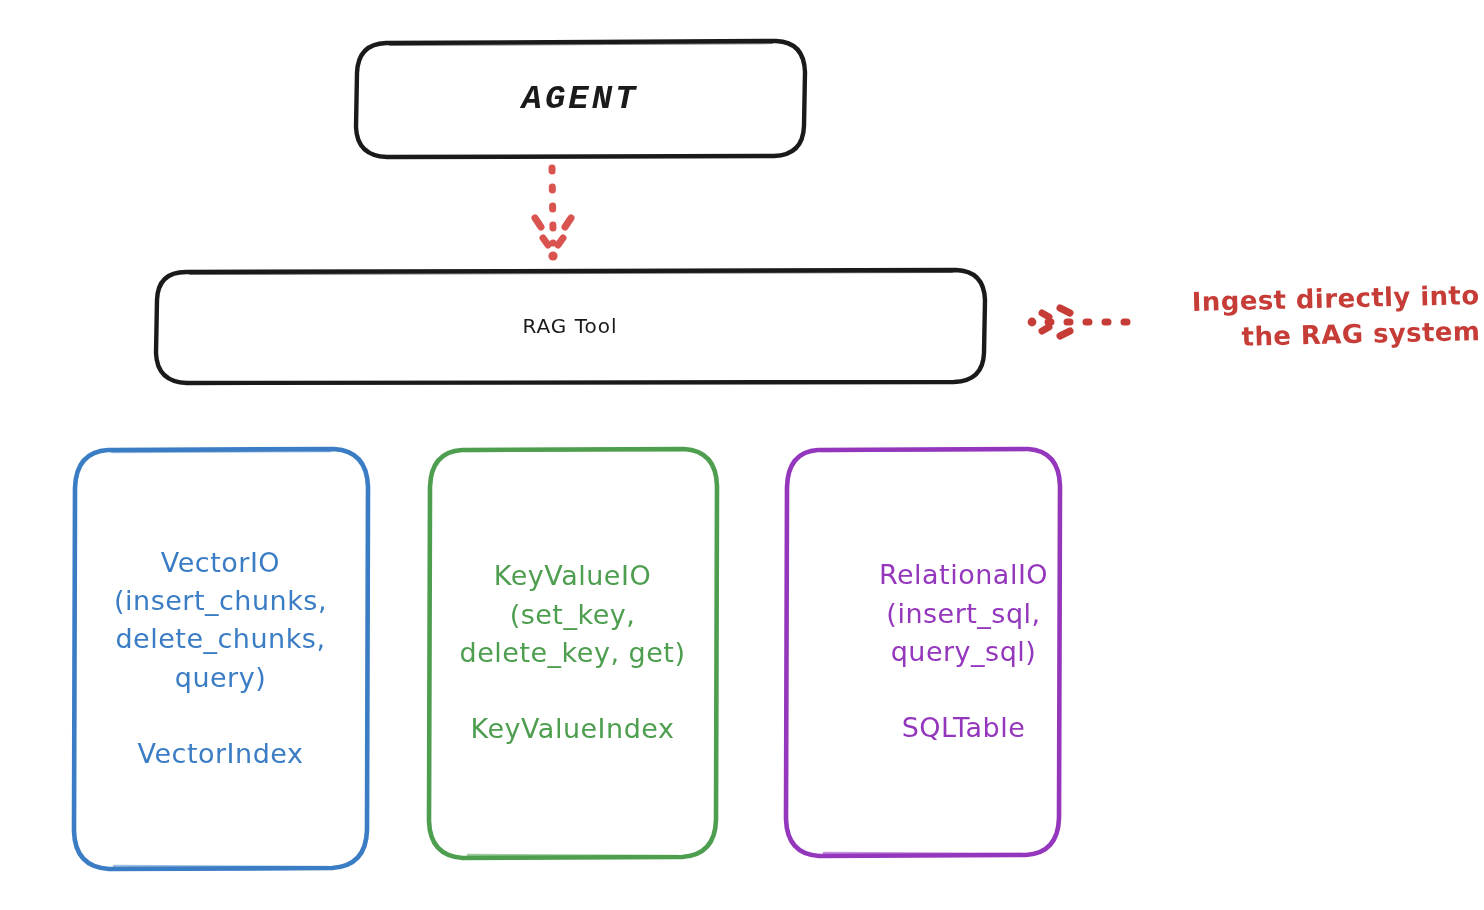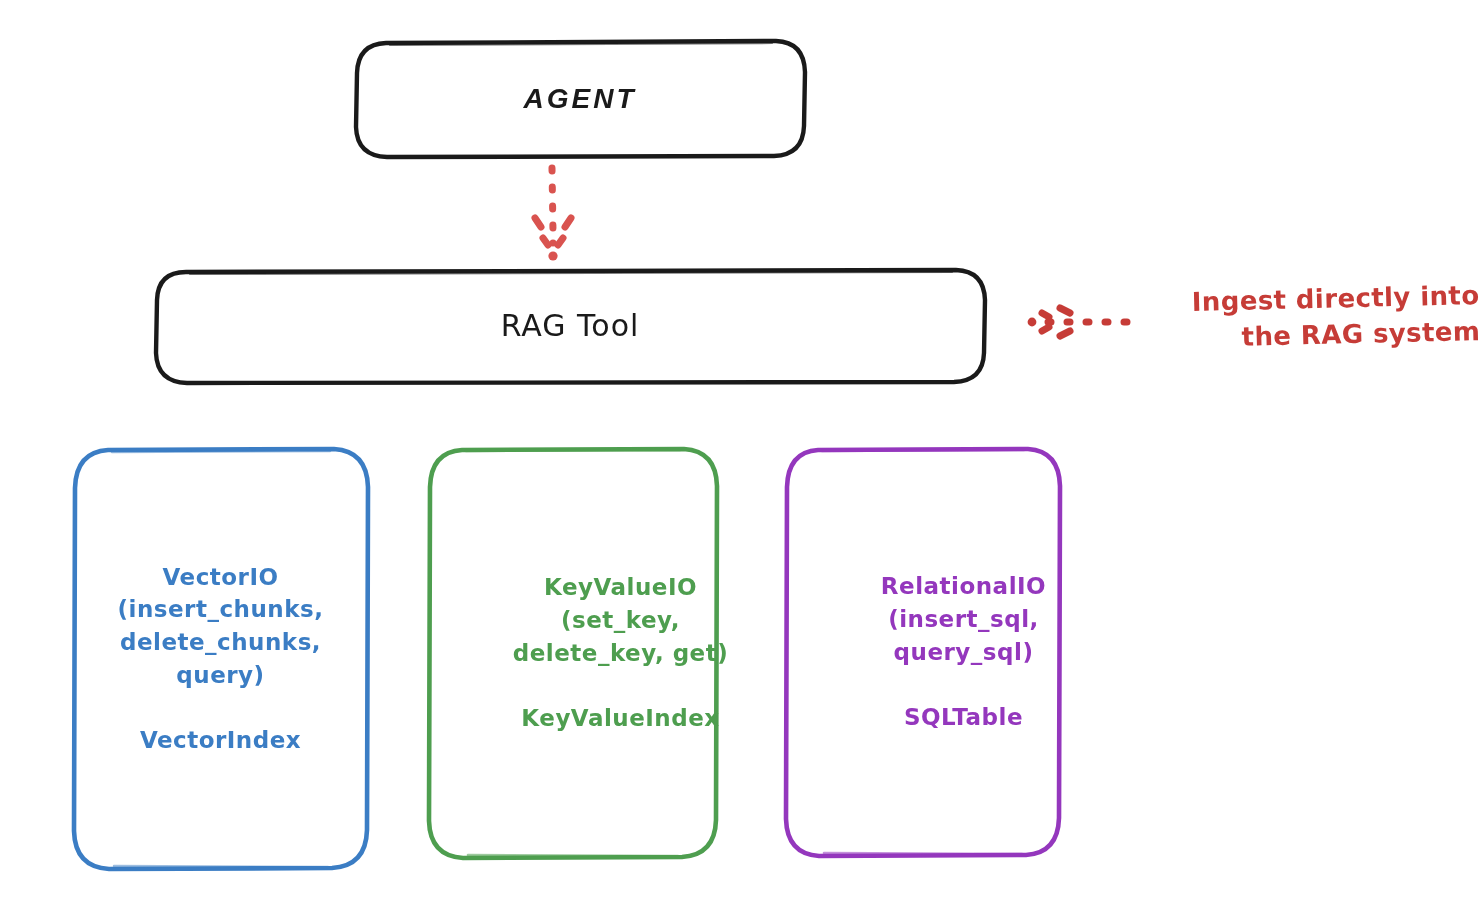--- a/index.html
+++ b/index.html
@@ -38,64 +38,63 @@
   }
 
   
   #agent-node {
     left: 355px;
     top: 41px;
     width: 450px;
     height: 116px;
   }
   #agent-node .node-label {
-    font-family: Liberation Sans, sans-serif;
+    font-family: Liberation Mono, monospace;
     font-style: italic;
     font-weight: 700;
-    font-size: 28px;
+    font-size: 34px;
     letter-spacing: 3px;
     color: #1a1a1a;
   }
 
   
   #rag-tool-node {
     left: 155px;
     top: 270px;
     width: 830px;
     height: 112px;
   }
   #rag-tool-node .node-label {
     font-family: "DejaVu Sans", sans-serif;
     font-weight: 400;
-    font-size: 30px;
+    font-size: 20px;
     letter-spacing: 1px;
     color: #1a1a1a;
   }
 
   
   .store-node .node-label {
     font-family: "DejaVu Sans", sans-serif;
-    font-weight: 700;
-    font-size: 23px;
+    font-weight: 400;
+    font-size: 27px;
     line-height: 1.42;
   }
   #vector-io-node {
     left: 73px;
     top: 448px;
     width: 295px;
     height: 421px;
   }
   #vector-io-node .node-label { color: #3b7dc4; }
 
   #key-value-io-node {
     left: 428px;
     top: 448px;
     width: 289px;
     height: 410px;
-    margin-left: 48px;
   }
   #key-value-io-node .node-label { color: #4e9e4f; }
 
   #relational-io-node {
     left: 826px;
     top: 448px;
     width: 275px;
     height: 408px;
   }
   #relational-io-node .node-label { color: #9437bd; }

